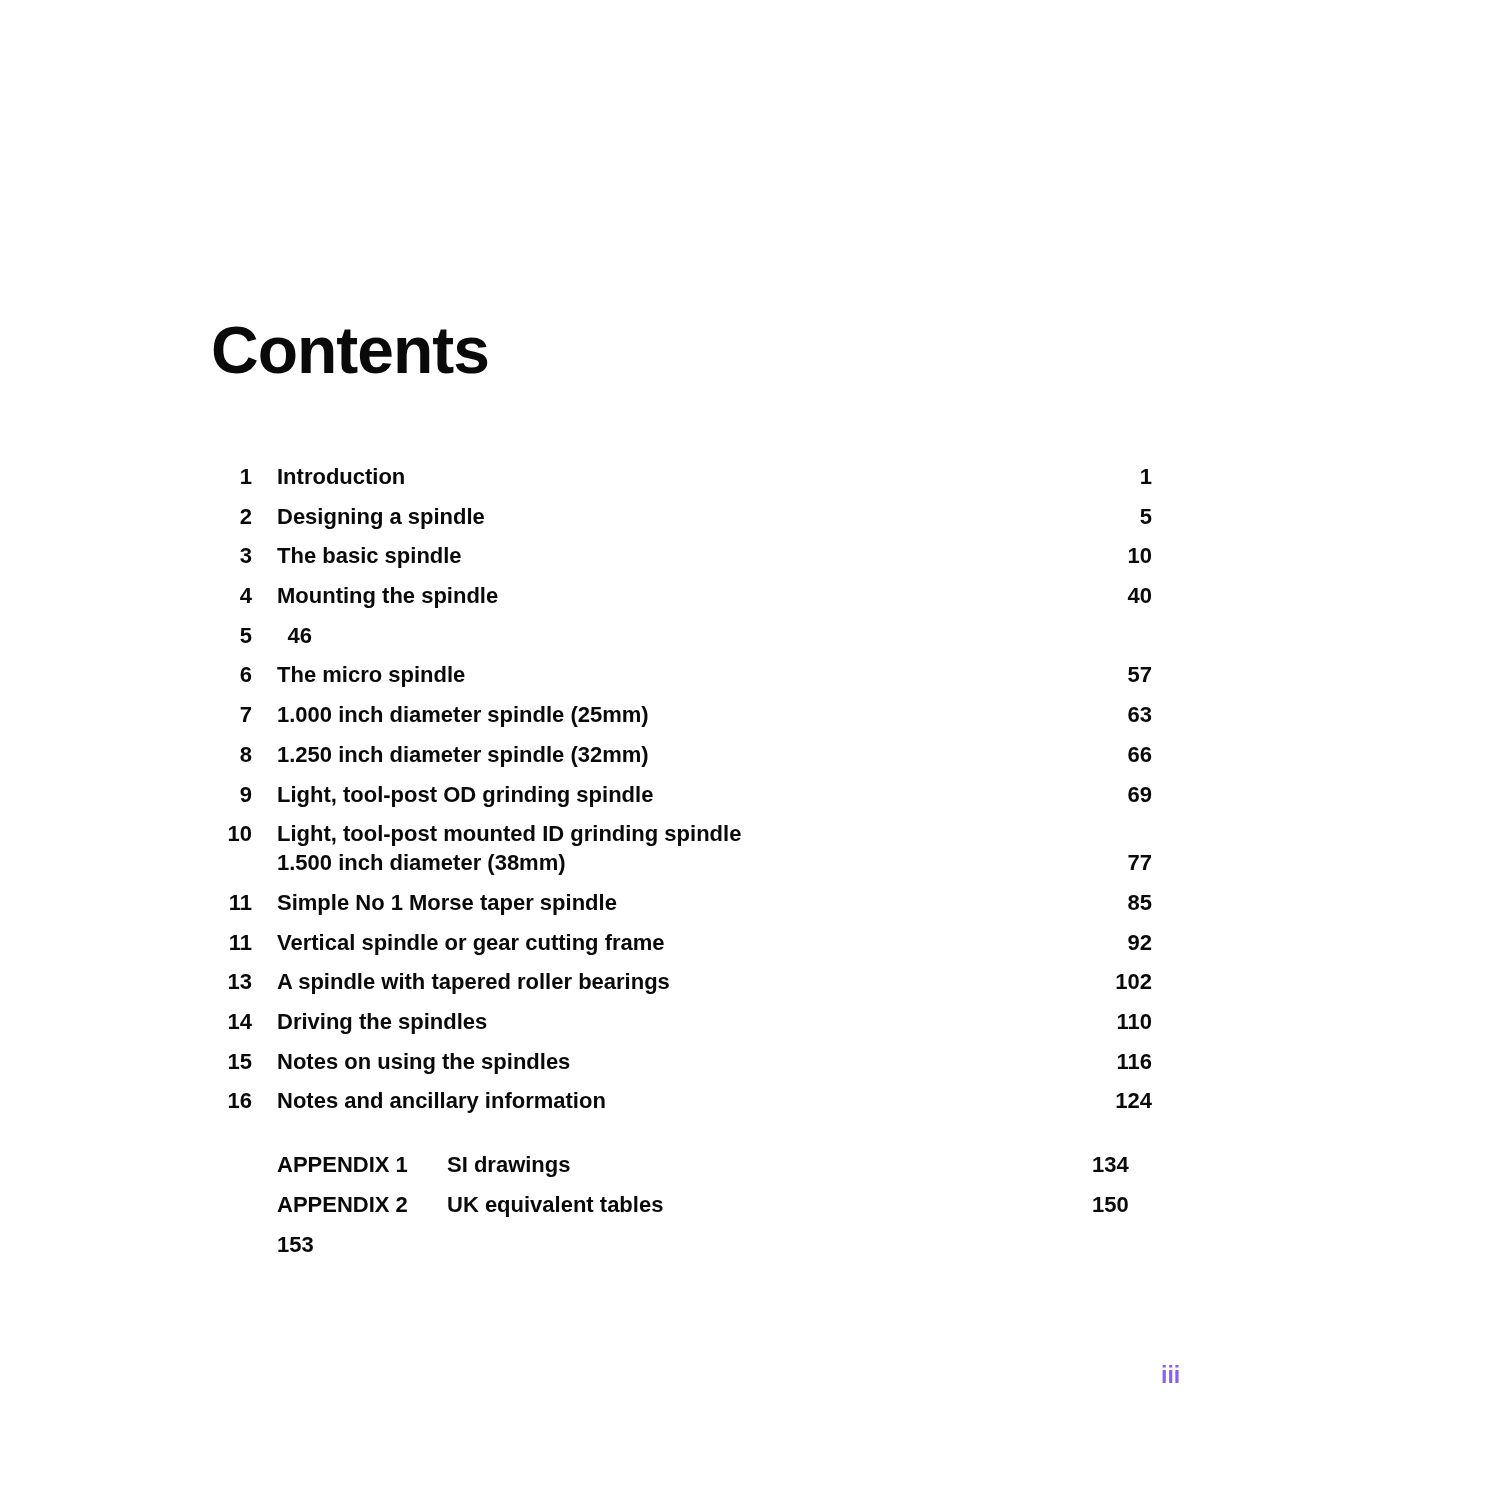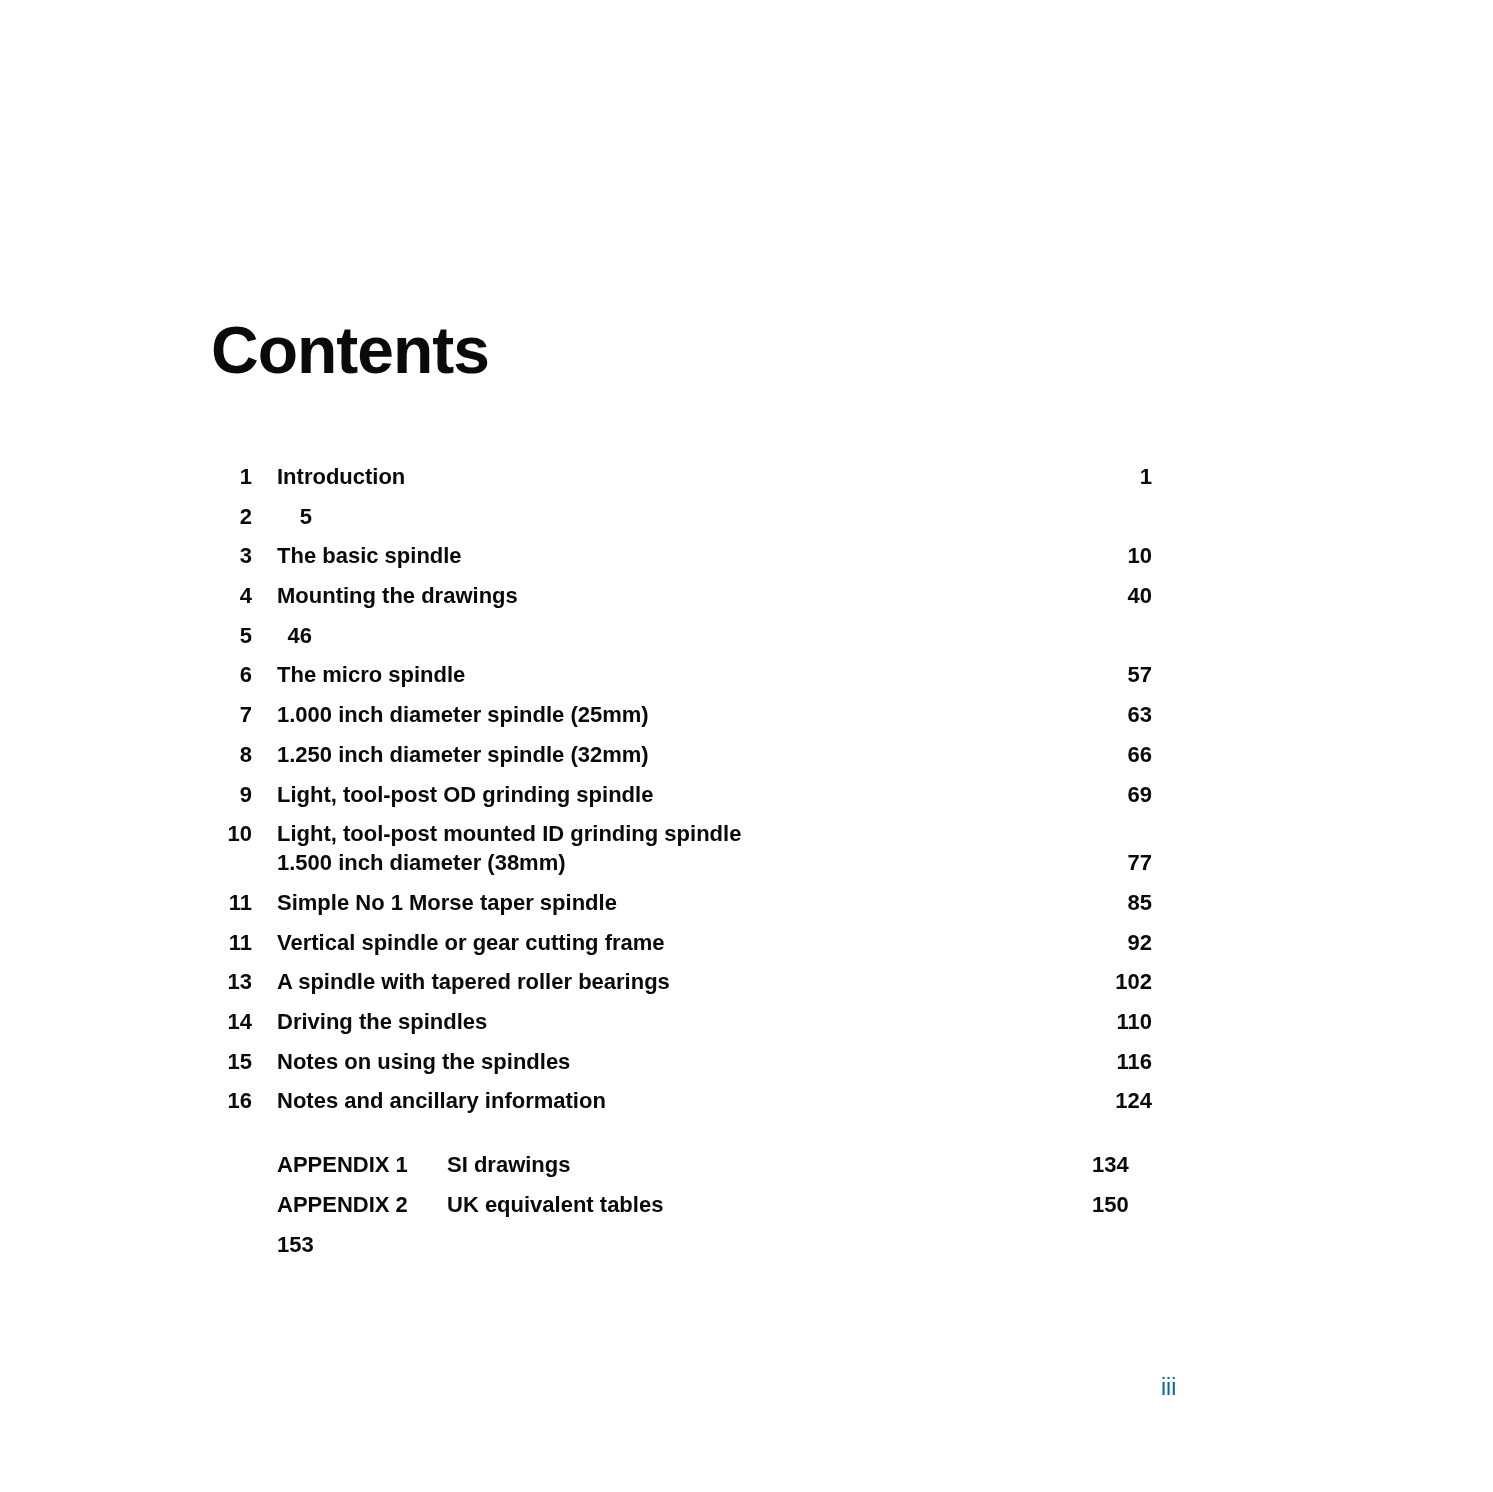--- a/index.html
+++ b/index.html
@@ -81,51 +81,51 @@
     text-align: left;
     align-self: flex-end;
     flex: 0 0 auto;
     min-width: 60px;
   }
   .folio {
     position: absolute;
     left: 1161px;
     top: 1362px;
     font-size: 23px;
-    font-weight: 400;
-    color: #0369a1;
-    margin-top: 12px;
+    font-weight: 700;
+    color: #8b5cf6;
   }
 </style>
 </head>
 <body>
 
 <div class="page">
 
   <h1 class="page-title">Contents</h1>
 
   <div class="toc">
 
     <div class="toc-row">
       <span class="num">1</span>
       <span class="title">Introduction</span>
       <span class="pageno">1</span>
     </div>
     <div class="toc-row">
       <span class="num">2</span>
+      <span class="title">Designing a spindle</span>
       <span class="pageno">5</span>
     </div>
     <div class="toc-row">
       <span class="num">3</span>
       <span class="title">The basic spindle</span>
       <span class="pageno">10</span>
     </div>
     <div class="toc-row">
       <span class="num">4</span>
-      <span class="title">Mounting the drawings</span>
+      <span class="title">Mounting the spindle</span>
       <span class="pageno">40</span>
     </div>
     <div class="toc-row">
       <span class="num">5</span>
       <span class="pageno">46</span>
     </div>
     <div class="toc-row">
       <span class="num">6</span>
       <span class="title">The micro spindle</span>
       <span class="pageno">57</span>

